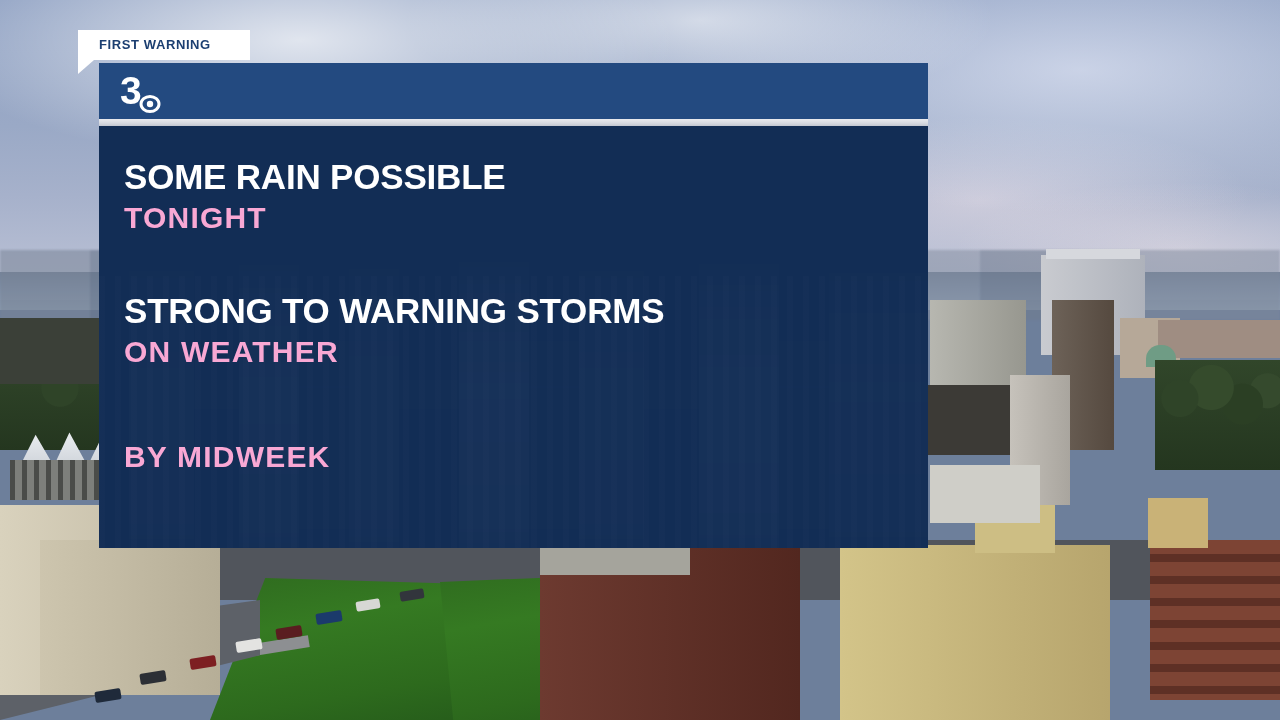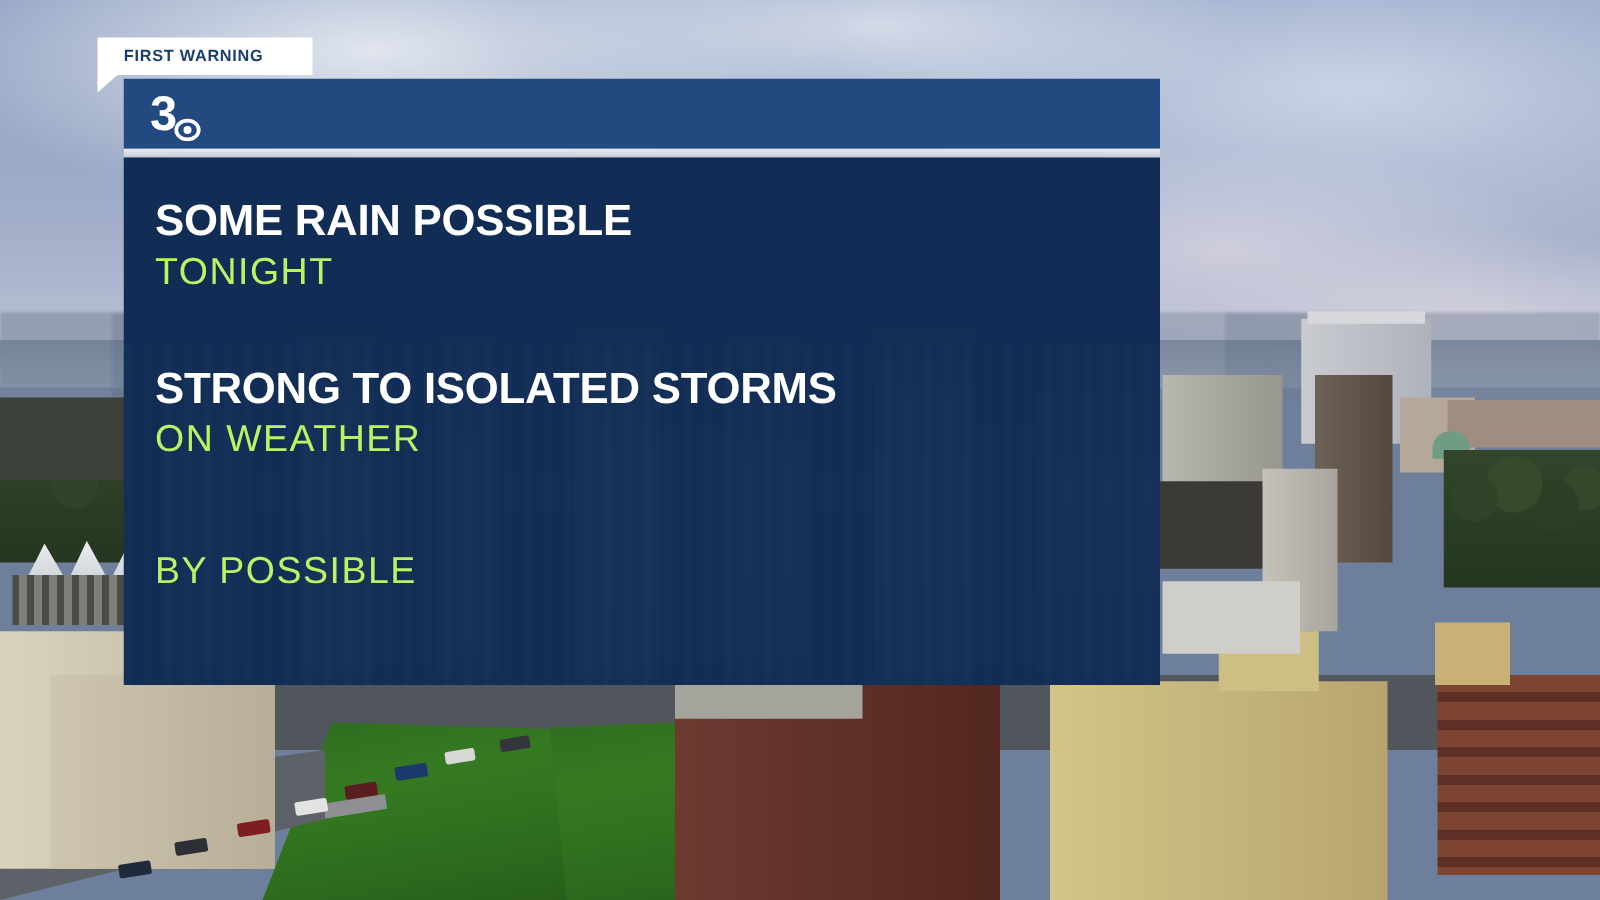--- a/index.html
+++ b/index.html
@@ -136,21 +136,21 @@
   }
 
   .headline-group{position:absolute;left:25px;}
   .headline-main{
     color:#ffffff;font-size:35px;font-weight:bold;
     letter-spacing:-0.2px;line-height:1;white-space:nowrap;
     font-family:"Liberation Sans","DejaVu Sans",sans-serif;
     text-align:right;
   }
   .headline-sub{
-    color:#bef264;font-size:30px;font-weight:400;
+    color:#f9a8d4;font-size:30px;font-weight:700;
     letter-spacing:1.2px;line-height:1;white-space:nowrap;margin-top:9px;
     font-family:"Liberation Sans","DejaVu Sans",sans-serif;
   }
   #group-0{top:33px;}
   #group-1{top:167px;}
   #group-2{top:307px;}
 </style>
 </head>
 <body>
 
@@ -228,22 +228,22 @@
     <div id="panel-body">
       <div id="panel-watermark"></div>
       <div id="panel-watermark-2"></div>
 
       <div class="headline-group" id="group-0">
         <div class="headline-main">SOME RAIN POSSIBLE</div>
         <div class="headline-sub">TONIGHT</div>
       </div>
 
       <div class="headline-group" id="group-1">
-        <div class="headline-main">STRONG TO ISOLATED STORMS</div>
+        <div class="headline-main">STRONG TO WARNING STORMS</div>
         <div class="headline-sub">ON WEATHER</div>
       </div>
 
       <div class="headline-group" id="group-2">
-        <div class="headline-sub">BY POSSIBLE</div>
+        <div class="headline-sub">BY MIDWEEK</div>
       </div>
     </div>
   </div>
 </div>
 
 </body></html>

